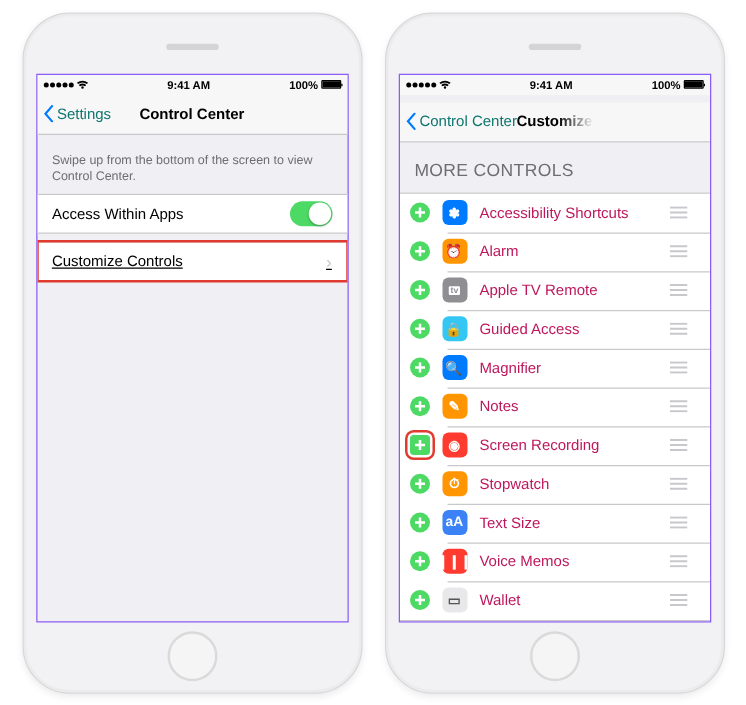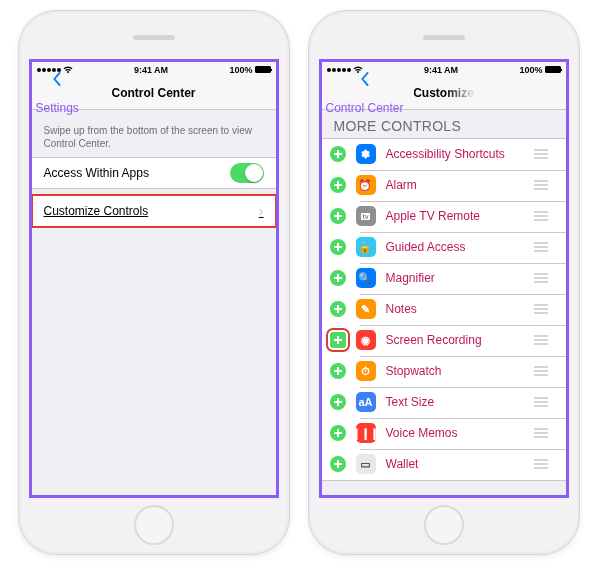--- a/index.html
+++ b/index.html
@@ -42,24 +42,25 @@
     transform: translateX(-50%);
     width: 40px;
     height: 40px;
     border-radius: 50%;
     border: 2px solid #dadada;
     background: #f5f5f6;
   }
   .screen {
     flex: 1;
     background: #efeff4;
-    border: 3px solid #8b5cf6;
+    border: 1px solid #8b5cf6;
     display: flex;
     flex-direction: column;
     overflow: hidden;
+    justify-content: space-between;
   }
   
   .statusbar {
     height: 16px;
     background: #f7f7f8;
     display: flex;
     align-items: center;
     justify-content: space-between;
     font-size: 9px;
     font-weight: 600;
@@ -80,23 +81,22 @@
   .navbar {
     height: 32px;
     background: #f7f7f8;
     border-bottom: 1px solid #c9c9cc;
     display: flex;
     align-items: center;
     position: relative;
     font-size: 12px;
   }
   .back {
-    display: flex; align-items: center; color: #8b5cf6; gap: 15px; padding-left: 4px;
+    display: flex; align-items: center; color: #0f766e; gap: 2px; padding-left: 4px;
     cursor: pointer;
-    flex-direction: column;
   }
   .back svg { width: 10px; height: 14px; }
   .navtitle {
     position: absolute;
     left: 50%;
     transform: translateX(-50%);
     font-weight: 600;
     color: #000;
   }
   .navtitle.shade {

